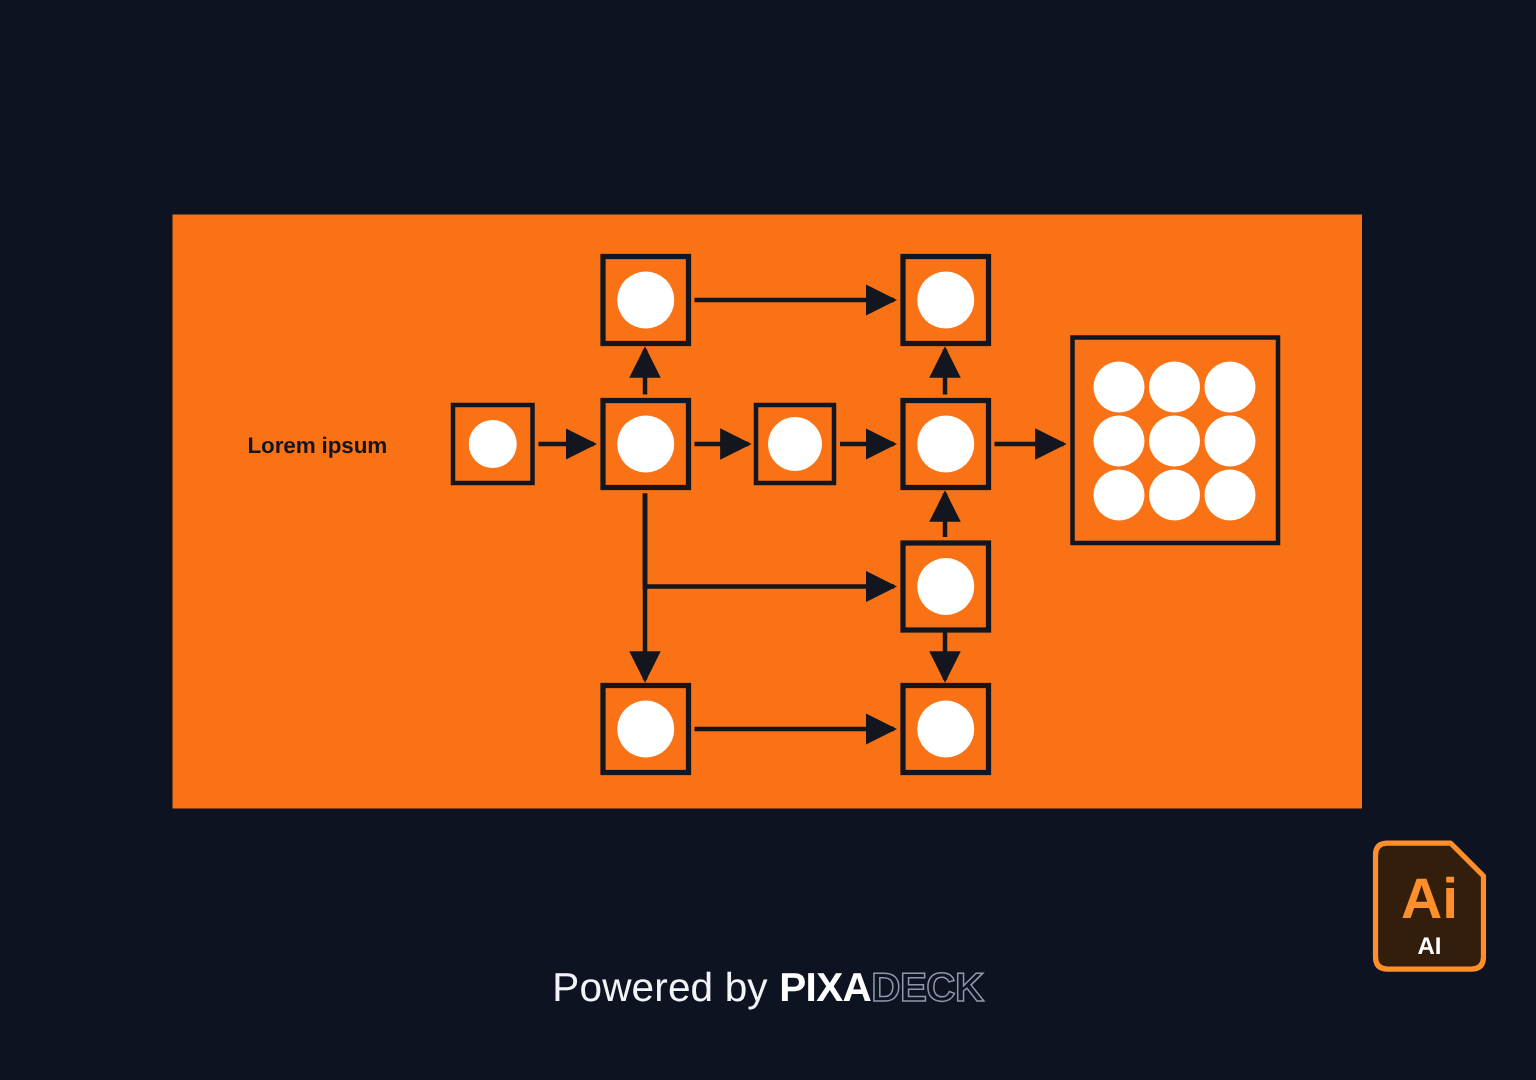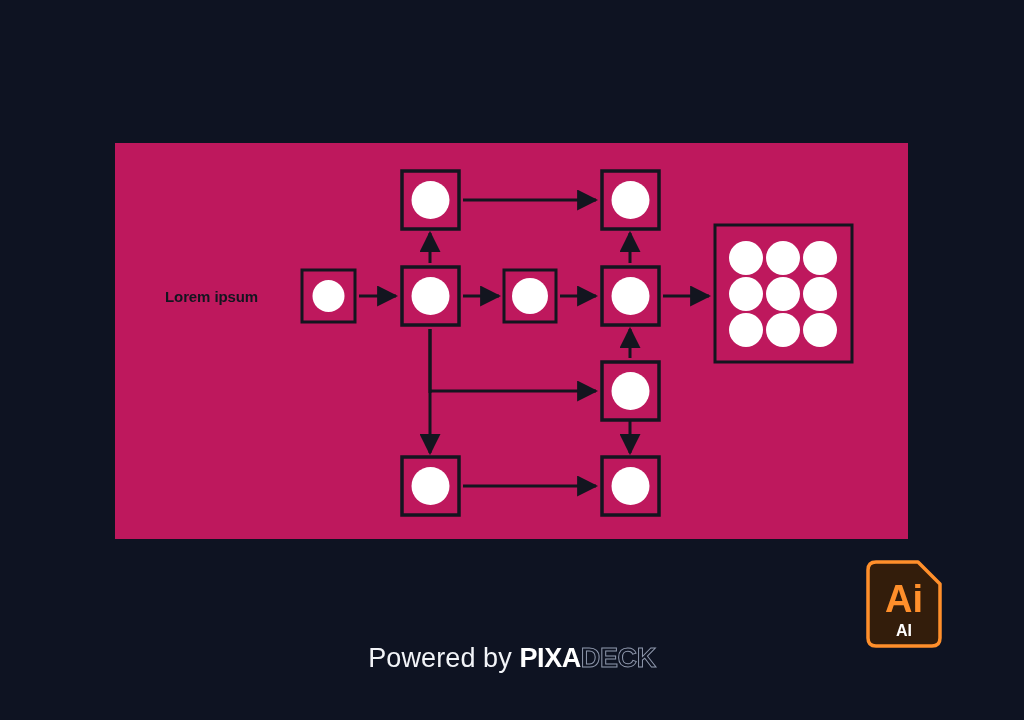--- a/index.html
+++ b/index.html
@@ -24,21 +24,21 @@
     background: #0e1322;
   }
 
   
   #panel {
     position: absolute;
     left: 115px;
     top: 143px;
     width: 793px;
     height: 396px;
-    background: #be185d;
+    background: #f97316;
   }
 
   
   #diagram {
     position: absolute;
     left: 0; top: 0;
     width: 793px;
     height: 396px;
     display: block;
   }
@@ -80,21 +80,21 @@
   .fw-deck {
     font-weight: 700;
     letter-spacing: -0.4px;
     color: transparent;
     -webkit-text-stroke: 1px #8f98ad;
   }
 
   
   #ai-badge {
     position: absolute;
-    left: 866px;
+    left: 915px;
     top: 560px;
     width: 76px;
     height: 84px;
   }
   #ai-badge svg { display: block; }
   .ai-glyph {
     font-family: "Liberation Sans", sans-serif;
     font-weight: 700;
     fill: #ff8f2b;
   }

